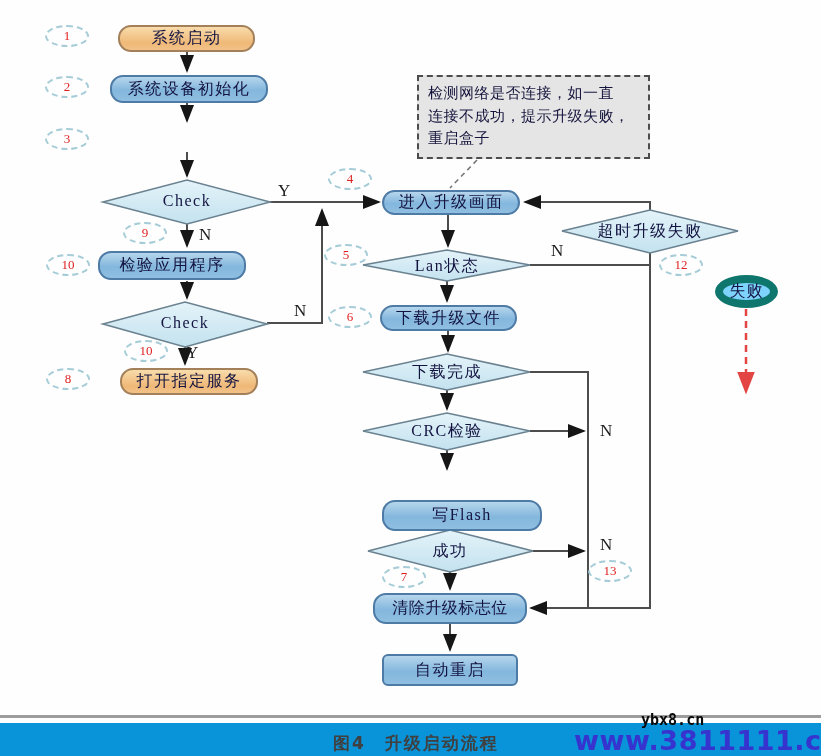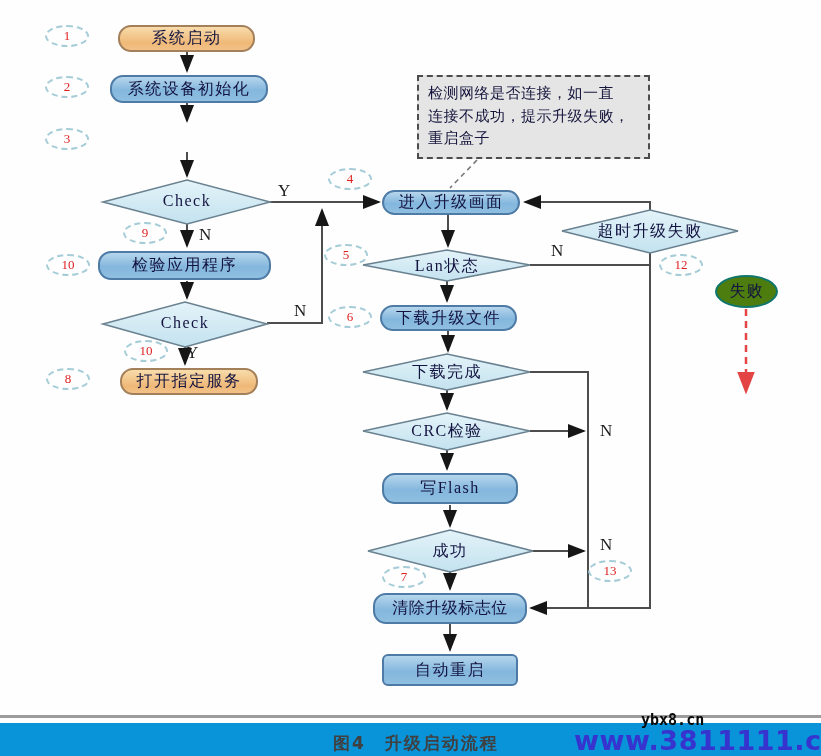--- a/index.html
+++ b/index.html
@@ -12,21 +12,21 @@
   .proc{background:linear-gradient(180deg,#b6d6ec 0%,#84b7dd 55%,#8fbfe1 100%);
       border:2px solid #4d7ba6;}
   .term{background:linear-gradient(180deg,#f8dcab 0%,#efb877 70%,#f2c289 100%);
       border:2px solid #a3805a;}
   .dlabel{position:absolute;text-align:center;font-size:16px;color:#131340;letter-spacing:1.5px;
       white-space:nowrap;}
   .elabel{position:absolute;font-size:17px;color:#1c1c1c;}
   .step{position:absolute;width:44px;height:22px;border:2px dashed #a5ccd7;border-radius:50%;
       display:flex;align-items:center;justify-content:center;color:#e01f1f;font-size:13px;
       box-sizing:border-box;}
-  .oval{position:absolute;border:2px solid #0f766e;border-radius:50%;background:#4d7c0f;
+  .oval{position:absolute;border:8px solid #0f766e;border-radius:50%;background:#7dd3fc;
       display:flex;align-items:center;justify-content:center;font-size:16px;color:#131340;
       box-sizing:border-box;letter-spacing:1px;}
   .note{position:absolute;border:2px dashed #4c4c4c;background:#e5e5e5;font-size:15px;
       line-height:1.5;color:#15153d;padding:5px 9px;white-space:pre-line;box-sizing:border-box;
       letter-spacing:0.5px;}
   .layer{position:absolute;left:0;top:0;}
   .divider{position:absolute;left:0;top:715px;width:821px;height:3px;background:#9c9c9c;}
   .bar{position:absolute;left:0;top:723px;width:821px;height:33px;background:#0993d8;}
   .caption{position:absolute;left:333px;top:732px;color:#404040;font-size:17px;font-weight:bold;
       font-family:"DejaVu Sans", sans-serif;letter-spacing:2px;}
@@ -92,25 +92,25 @@
       <polygon points="363,265 447,250 530,265 447,281"></polygon>
       <polygon points="363,372 447,354 530,372 447,390"></polygon>
       <polygon points="363,431 447,413 530,431 447,450"></polygon>
       <polygon points="368,551 450,530 533,551 450,572"></polygon>
       <polygon points="562,231 650,210 738,231 650,253"></polygon>
     </g>
   </svg>
 
   <div class="term" style="left:118px;top:25px;width:137px;height:27px;">系统启动</div>
   <div class="proc" style="left:110px;top:75px;width:158px;height:28px;">系统设备初始化</div>
-  <div class="proc" style="left:98px;top:251px;width:173px;height:29px;">检验应用程序</div>
+  <div class="proc" style="left:98px;top:251px;width:148px;height:29px;">检验应用程序</div>
   <div class="term" style="left:120px;top:368px;width:138px;height:27px;">打开指定服务</div>
   <div class="proc" style="left:382px;top:190px;width:138px;height:25px;">进入升级画面</div>
   <div class="proc" style="left:380px;top:305px;width:137px;height:26px;">下载升级文件</div>
-  <div class="proc" style="left:382px;top:473px;width:136px;height:31px;">写Flash</div>
+  <div class="proc" style="left:382px;top:500px;width:160px;height:31px;">写Flash</div>
   <div class="proc" style="left:373px;top:593px;width:154px;height:31px;letter-spacing:0.5px;">清除升级标志位</div>
   <div class="proc" style="left:382px;top:654px;width:136px;height:32px;border-radius:6px;">自动重启</div>
 
   <div class="dlabel" style="left:127px;top:192px;width:120px;">Check</div>
   <div class="dlabel" style="left:125px;top:314px;width:120px;">Check</div>
   <div class="dlabel" style="left:387px;top:256px;width:120px;">Lan状态</div>
   <div class="dlabel" style="left:387px;top:362px;width:120px;">下载完成</div>
   <div class="dlabel" style="left:387px;top:421px;width:120px;">CRC检验</div>
   <div class="dlabel" style="left:390px;top:541px;width:120px;">成功</div>
   <div class="dlabel" style="left:580px;top:221px;width:140px;">超时升级失败</div>

